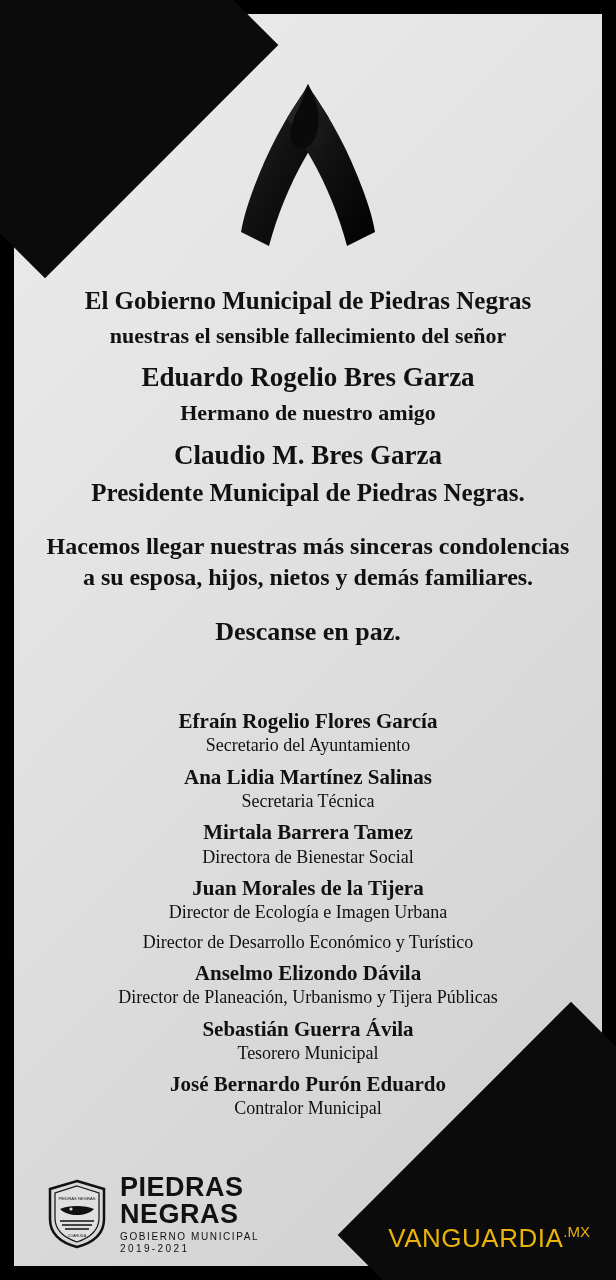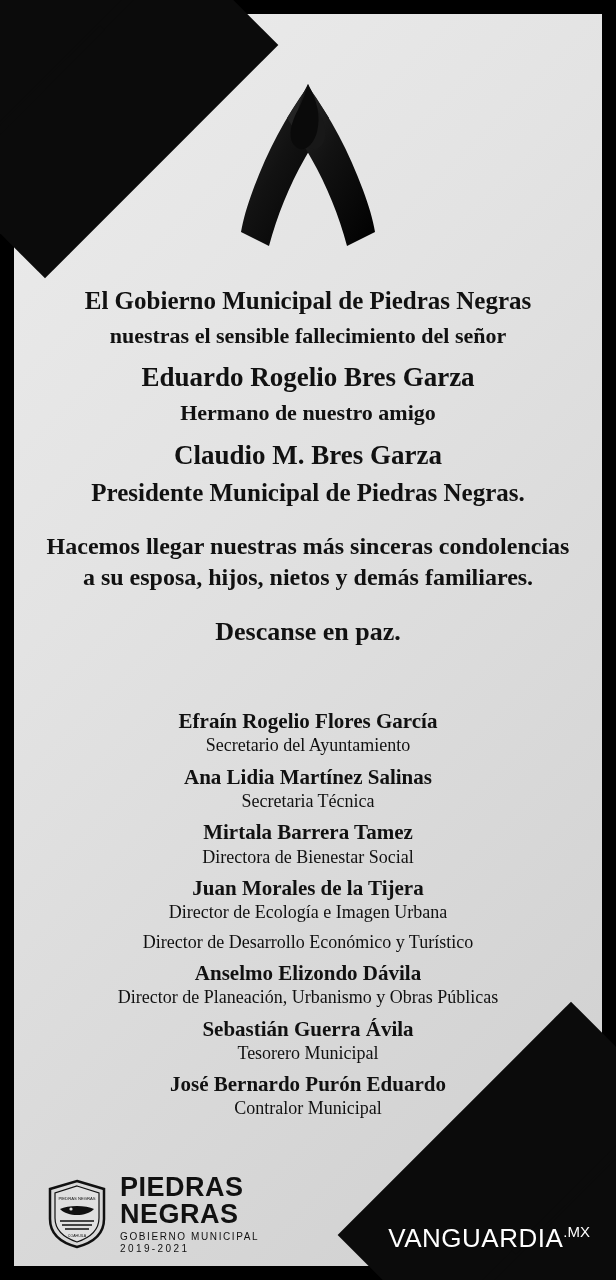--- a/index.html
+++ b/index.html
@@ -165,21 +165,21 @@
     margin-top: 1px;
   }
 
   #watermark {
     position: absolute;
     right: 26px;
     bottom: 26px;
     font-family: "Liberation Sans", sans-serif;
     font-size: 26px;
     letter-spacing: 0.5px;
-    color: #ffffff;
+    color: #eab308;
     font-weight: normal;
     text-align: right;
   }
   #watermark .wm-mx {
     font-size: 15px;
     vertical-align: super;
     letter-spacing: 0;
   }
 </style>
 </head>
@@ -240,21 +240,21 @@
     </div>
     <div class="sig">
       <div class="sig-name">Juan Morales de la Tijera</div>
       <div class="sig-title">Director de Ecología e Imagen Urbana</div>
     </div>
     <div class="sig">
       <div class="sig-title">Director de Desarrollo Económico y Turístico</div>
     </div>
     <div class="sig">
       <div class="sig-name">Anselmo Elizondo Dávila</div>
-      <div class="sig-title">Director de Planeación, Urbanismo y Obras Públicas</div>
+      <div class="sig-title">Director de Planeación, Urbanismo y Tijera Públicas</div>
     </div>
     <div class="sig">
       <div class="sig-name">Sebastián Guerra Ávila</div>
       <div class="sig-title">Tesorero Municipal</div>
     </div>
     <div class="sig">
       <div class="sig-name">José Bernardo Purón Eduardo</div>
       <div class="sig-title">Contralor Municipal</div>
     </div>
   </div>

